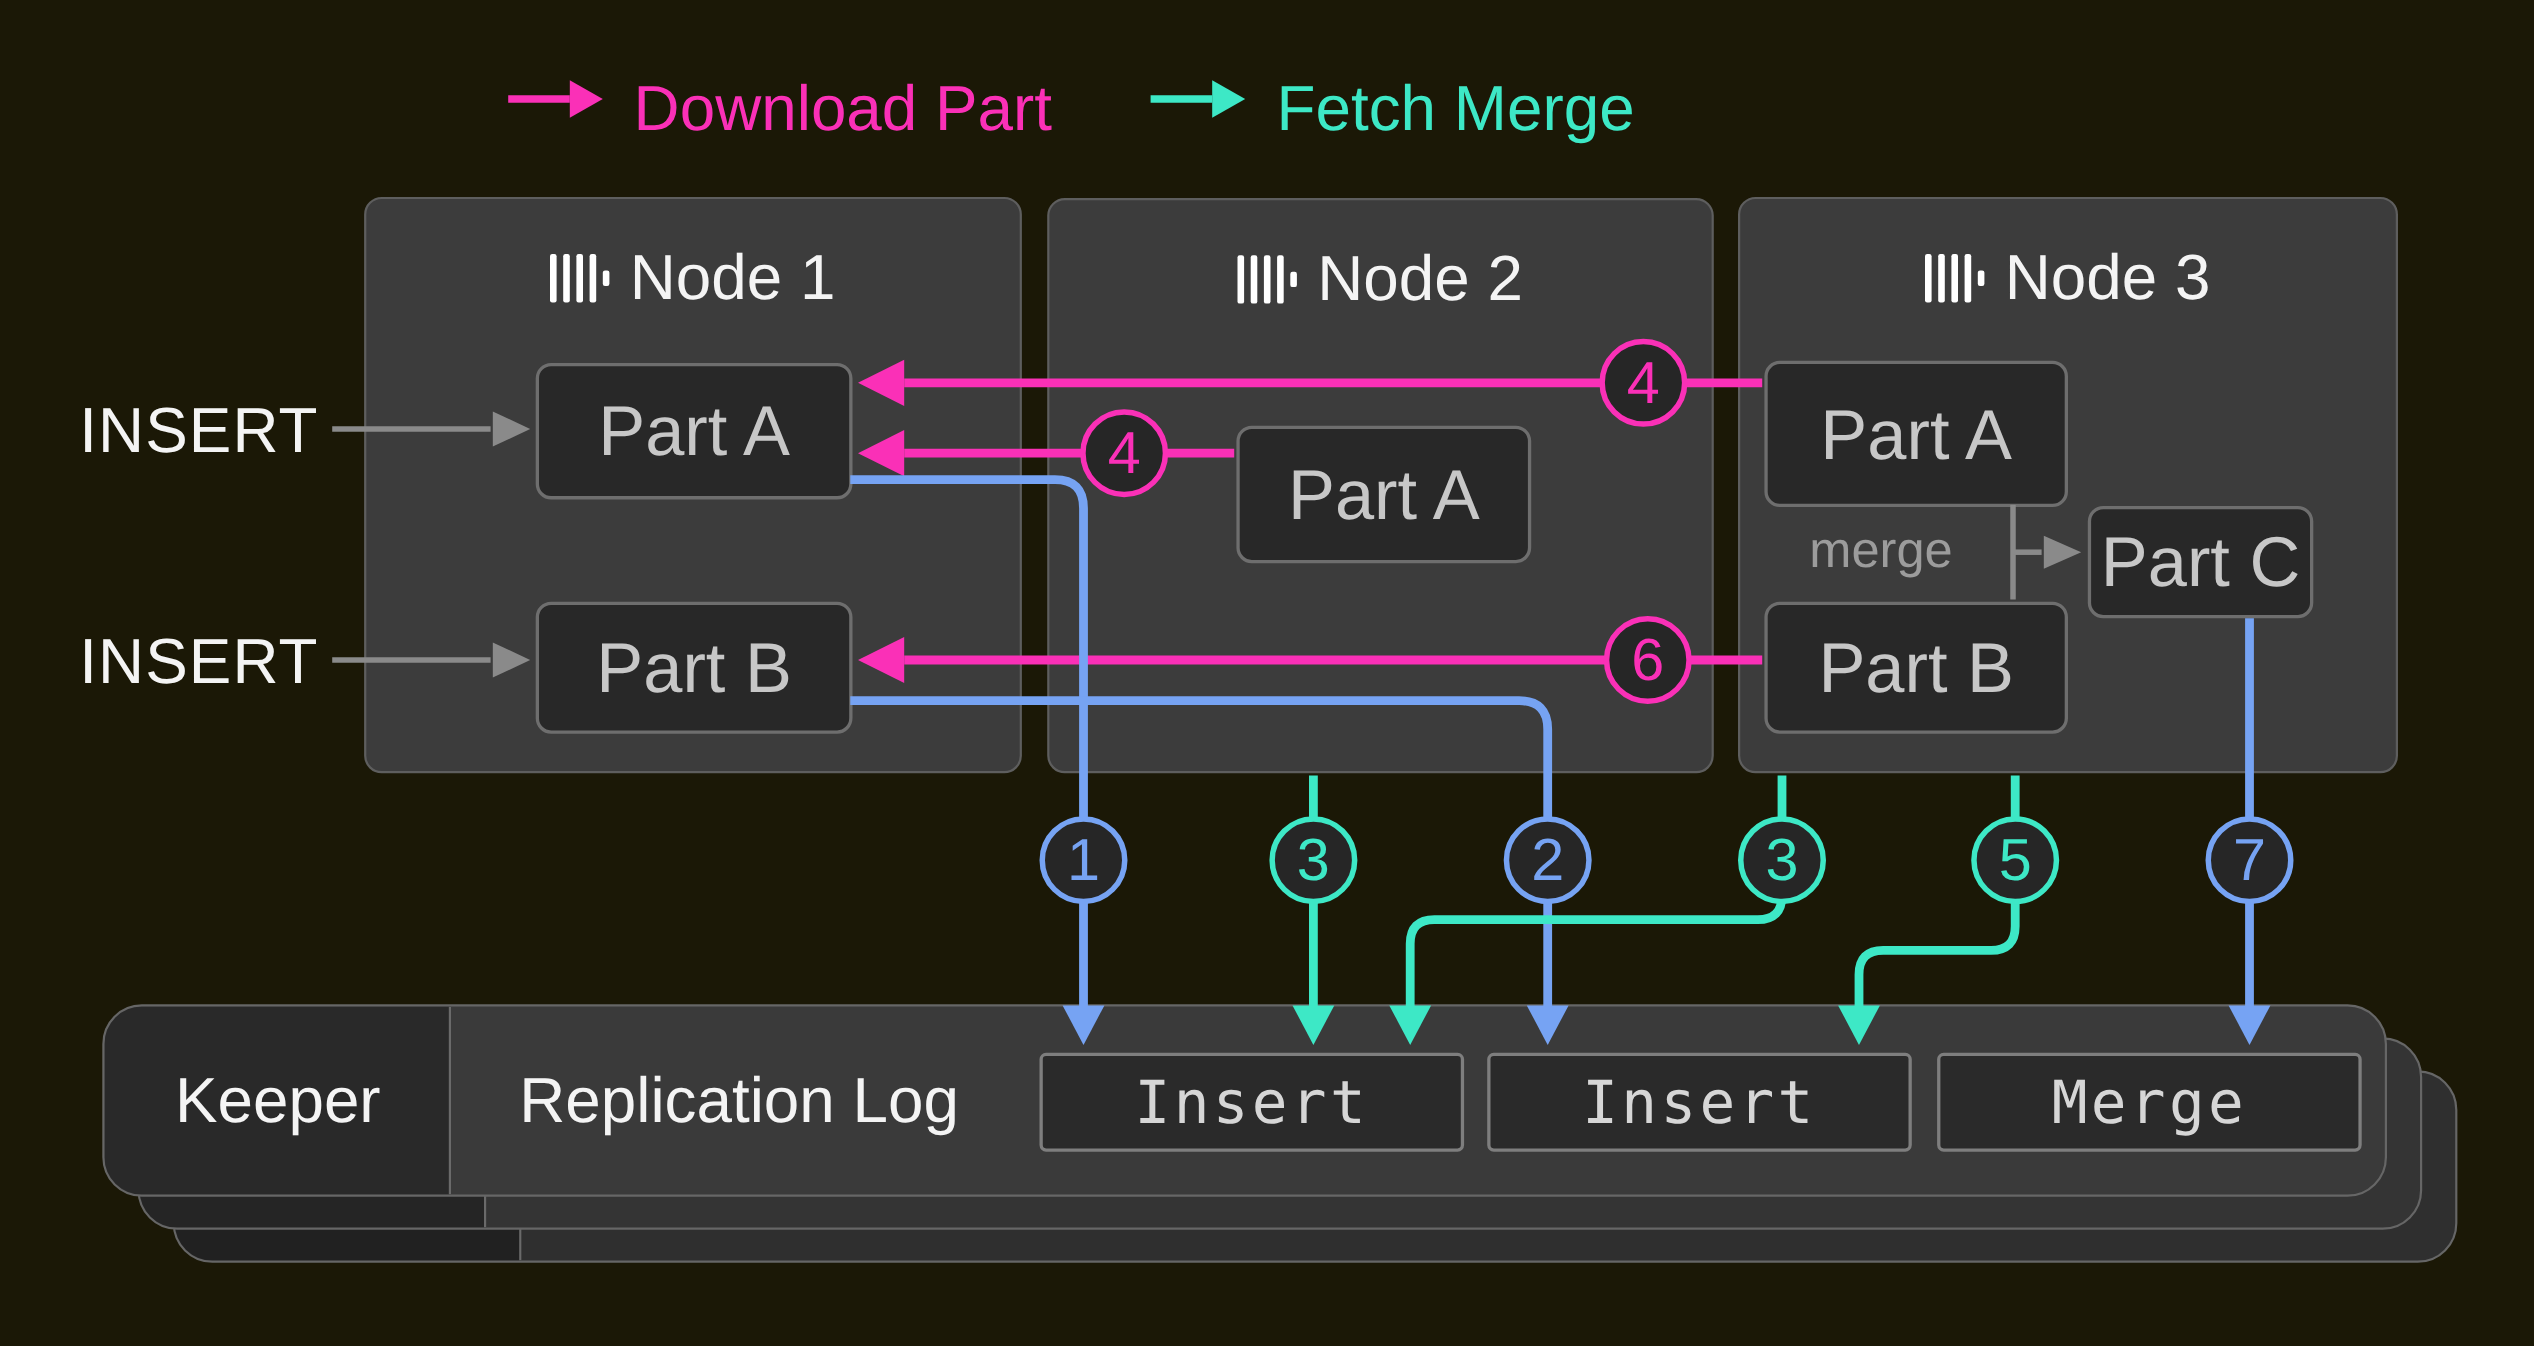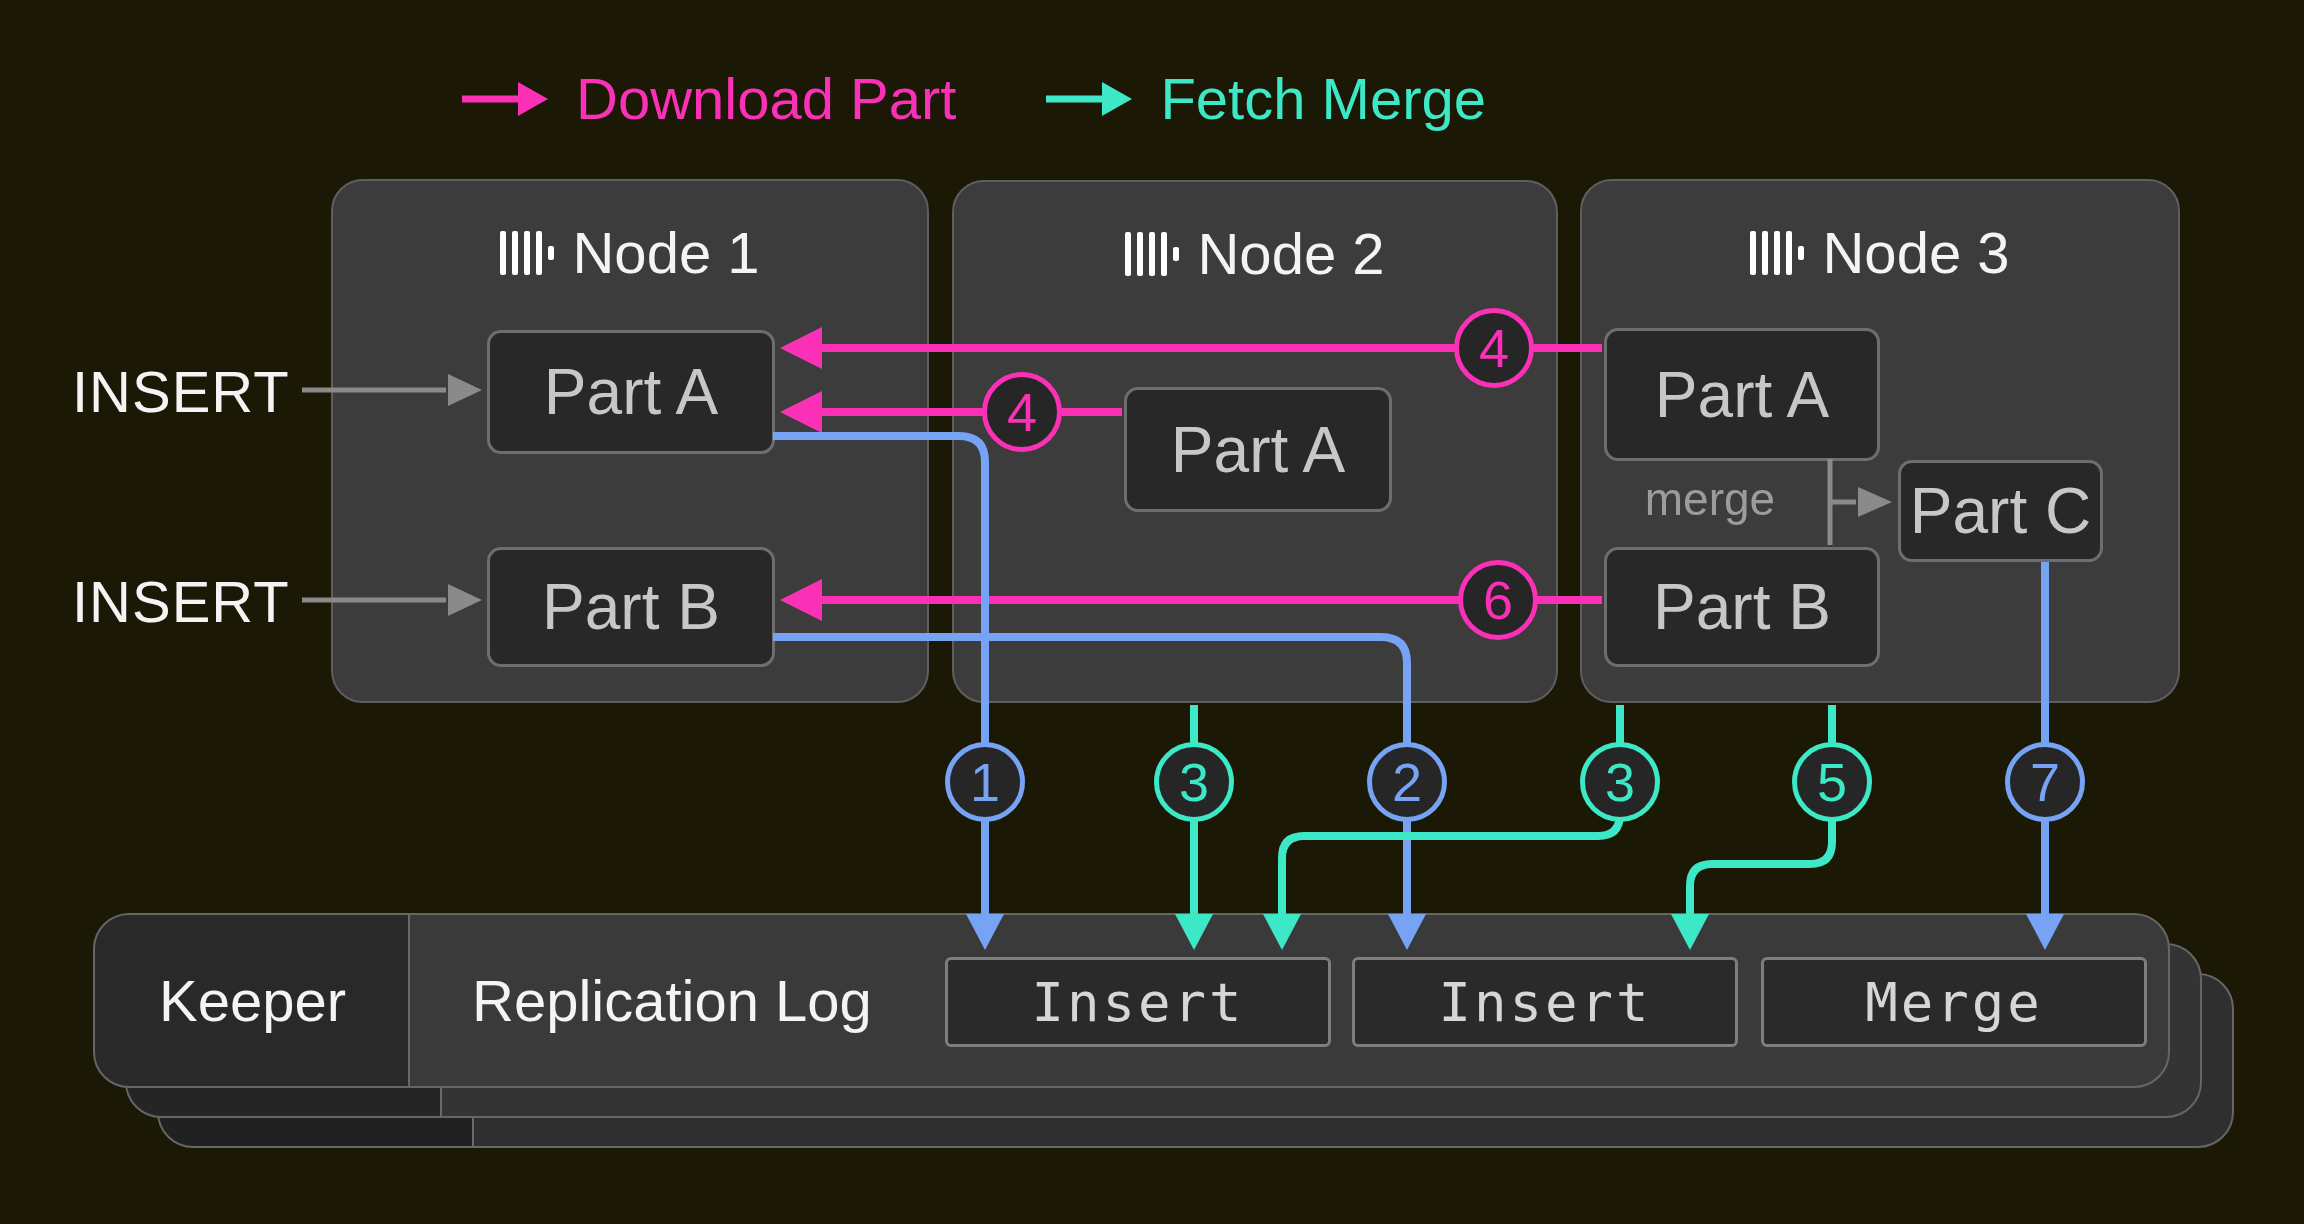--- a/index.html
+++ b/index.html
@@ -17,28 +17,28 @@
   }
   *{margin:0;padding:0;box-sizing:border-box}
   html,body{background:var(--bg);}
   #stage{
     position:relative;width:2304px;height:1224px;overflow:hidden;
     background:var(--bg);
     font-family:"Liberation Sans",sans-serif;
   }
   
   .legend{position:absolute;left:460px;top:70px;display:flex;gap:88px;z-index:4}
-  .legend-item{display:flex;align-items:center;gap:26px}
+  .legend-item{display:flex;align-items:flex-start;gap:26px}
   .legend-label{font-size:58px;font-weight:500;line-height:1}
   
   .insert-label{position:absolute;left:72px;width:230px;font-size:58px;font-weight:500;
     color:var(--white);z-index:4;letter-spacing:1px}
   
   .node{position:absolute;background:var(--node-fill);border:2px solid var(--node-border);
-    border-radius:32px;z-index:3}
+    border-radius:16px;z-index:3}
   .node-title{display:flex;align-items:center;justify-content:center;gap:18px;
     margin-top:38px;color:var(--white);font-size:58px;font-weight:500}
   .ch-icon{display:flex;align-items:center;gap:6px}
   .ch-icon i{display:block;width:6px;height:44px;background:#FFFFFF;border-radius:2px}
   .ch-icon i.dot{height:14px}
   .part{position:absolute;background:var(--part-fill);border:3px solid var(--part-border);
     border-radius:14px;display:flex;align-items:center;justify-content:center;
     font-size:64px;font-weight:500;color:var(--part-text)}
   .merge-label{position:absolute;left:1620px;top:472px;width:180px;text-align:center;
     font-size:46px;color:#9C9C9C;z-index:4}

